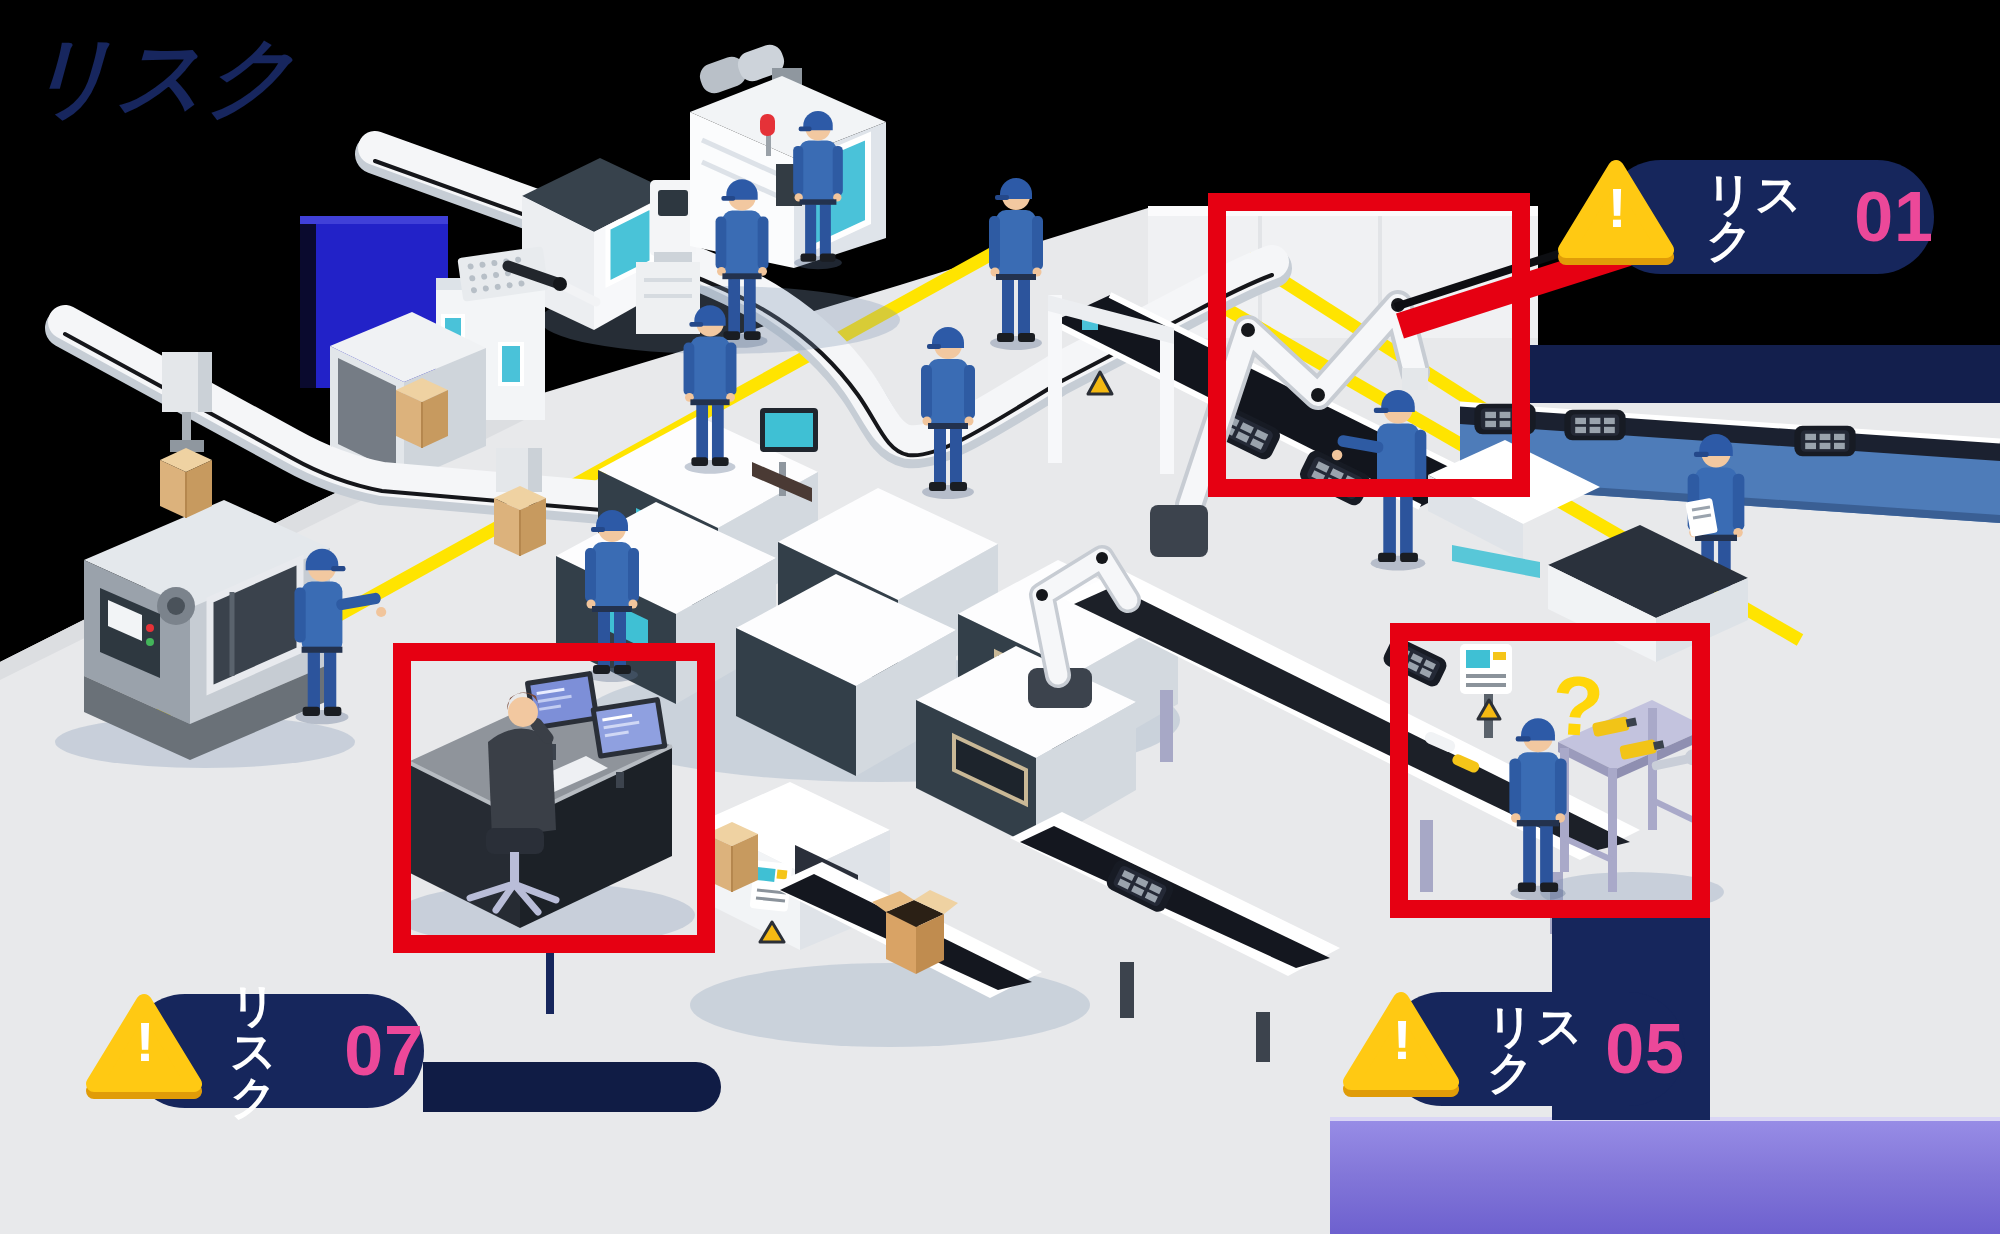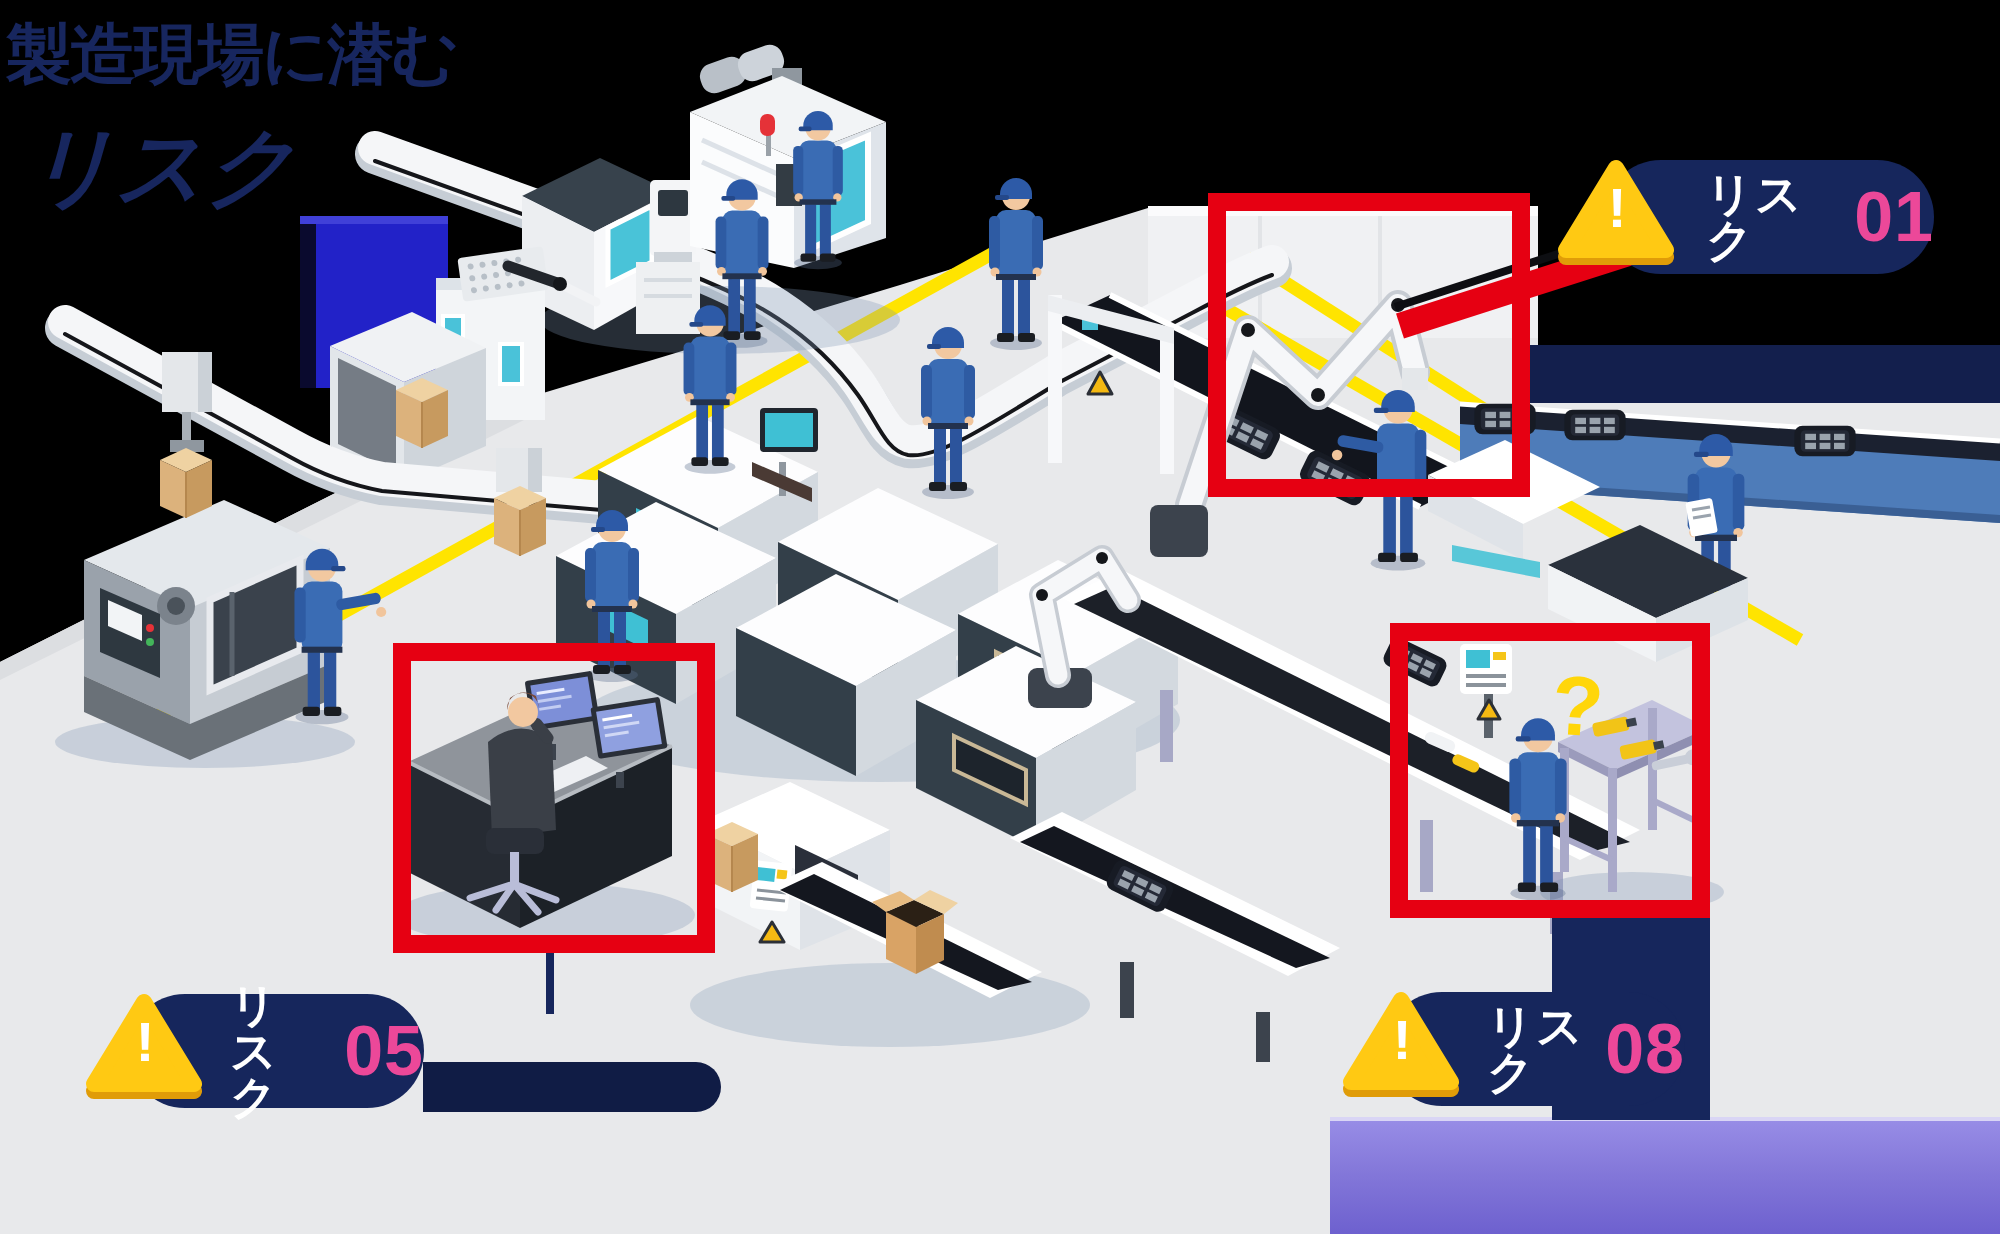--- a/index.html
+++ b/index.html
@@ -478,59 +478,58 @@
   <div class="navy-tail-2"></div>
   <div class="navy-col-3"></div>
 
   <div class="risk-frame frame-1"></div>
   <div class="risk-frame frame-2"></div>
   <div class="risk-frame frame-3"></div>
 
   <div class="qmark">?</div>
 
   <div class="title">
-    <div class="title-line1">製造現場に潜む</div>
     <div class="title-line2">リスク</div>
   </div>
 
   <div class="badge badge-1">
     <div class="pill">
       <span class="b-label">リスク</span>
       <span class="b-num">01</span>
     </div>
     <div class="tri">
       <svg width="118" height="120" viewBox="0 0 118 120">
         <polygon points="58,18 108,100 8,100" fill="#e09c08" stroke="#e09c08" stroke-width="16" stroke-linejoin="round" transform="translate(0,7)"></polygon>
         <polygon points="58,18 108,100 8,100" fill="#ffc913" stroke="#ffc913" stroke-width="16" stroke-linejoin="round"></polygon>
       </svg>
       <span class="excl">!</span>
     </div>
   </div>
 
   <div class="badge badge-2">
     <div class="pill">
       <span class="b-label">リスク</span>
+      <span class="b-num">07</span>
+    </div>
+    <div class="tri">
+      <svg width="118" height="120" viewBox="0 0 118 120">
+        <polygon points="58,18 108,100 8,100" fill="#e09c08" stroke="#e09c08" stroke-width="16" stroke-linejoin="round" transform="translate(0,7)"></polygon>
+        <polygon points="58,18 108,100 8,100" fill="#ffc913" stroke="#ffc913" stroke-width="16" stroke-linejoin="round"></polygon>
+      </svg>
+      <span class="excl">!</span>
+    </div>
+  </div>
+
+  <div class="badge badge-3">
+    <div class="pill">
+      <span class="b-label">リスク</span>
       <span class="b-num">05</span>
     </div>
     <div class="tri">
       <svg width="118" height="120" viewBox="0 0 118 120">
         <polygon points="58,18 108,100 8,100" fill="#e09c08" stroke="#e09c08" stroke-width="16" stroke-linejoin="round" transform="translate(0,7)"></polygon>
         <polygon points="58,18 108,100 8,100" fill="#ffc913" stroke="#ffc913" stroke-width="16" stroke-linejoin="round"></polygon>
       </svg>
       <span class="excl">!</span>
     </div>
   </div>
 
-  <div class="badge badge-3">
-    <div class="pill">
-      <span class="b-label">リスク</span>
-      <span class="b-num">08</span>
-    </div>
-    <div class="tri">
-      <svg width="118" height="120" viewBox="0 0 118 120">
-        <polygon points="58,18 108,100 8,100" fill="#e09c08" stroke="#e09c08" stroke-width="16" stroke-linejoin="round" transform="translate(0,7)"></polygon>
-        <polygon points="58,18 108,100 8,100" fill="#ffc913" stroke="#ffc913" stroke-width="16" stroke-linejoin="round"></polygon>
-      </svg>
-      <span class="excl">!</span>
-    </div>
-  </div>
-
 </div>
 
 </body></html>

